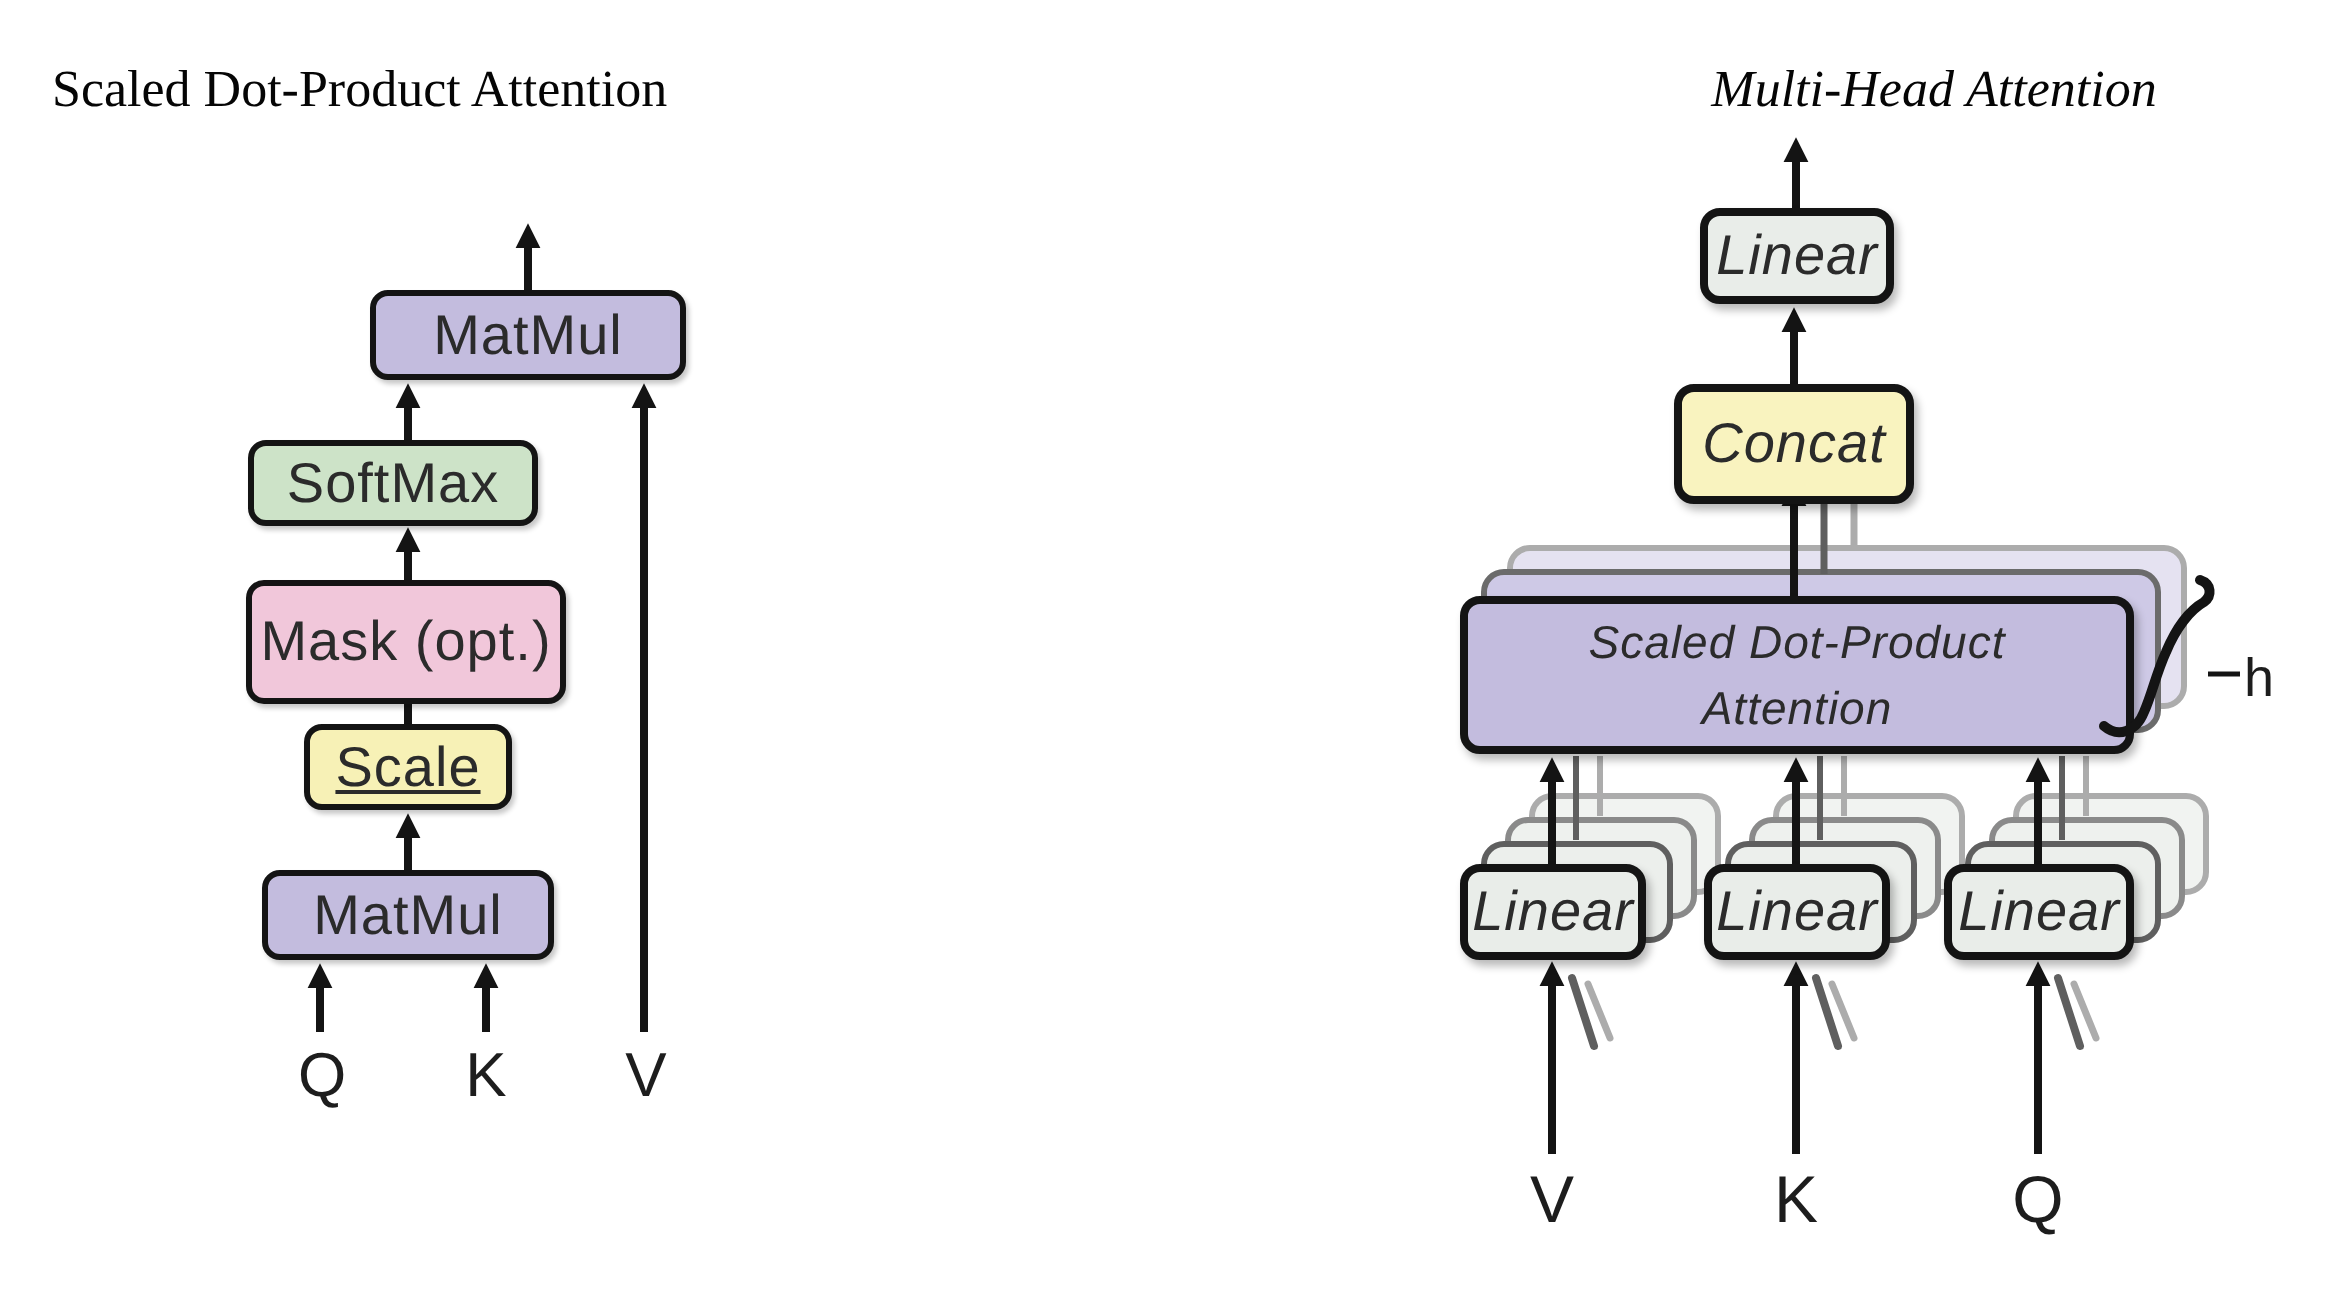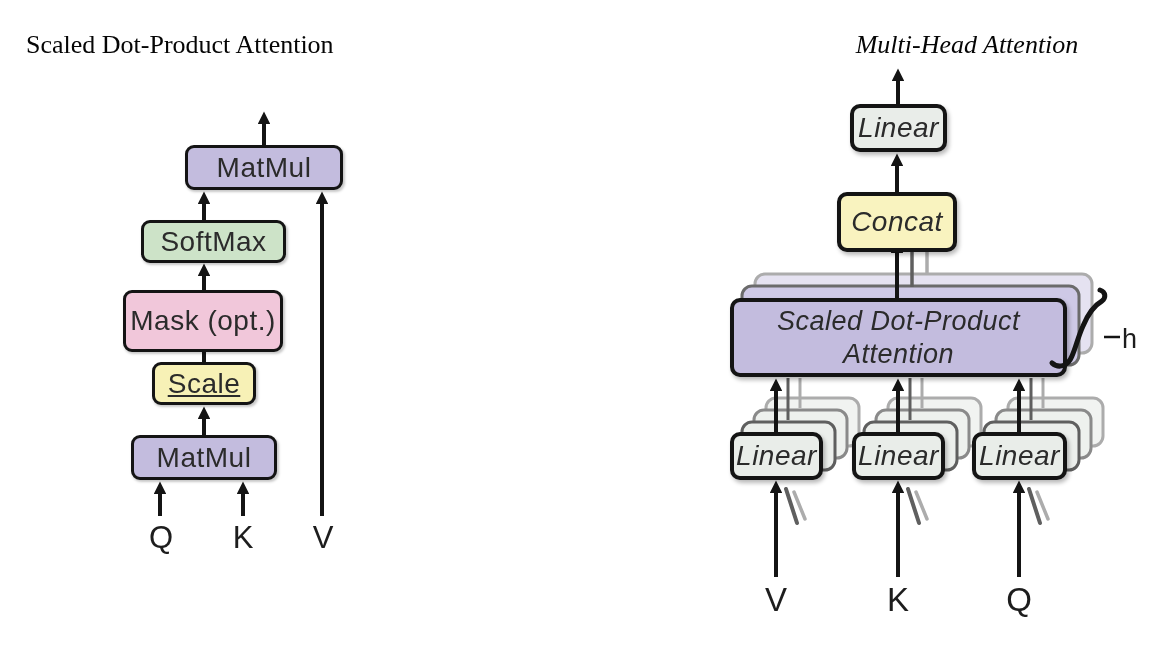--- a/index.html
+++ b/index.html
@@ -17,21 +17,21 @@
   #overlay{z-index:5;pointer-events:none;}
   .bx{position:absolute;box-sizing:border-box;display:flex;align-items:center;justify-content:center;
       border:3.5px solid var(--ink);border-radius:9px;color:var(--text);z-index:2;
       box-shadow:1.5px 2px 2.5px rgba(0,0,0,.22);font-size:28px;letter-spacing:.5px;}
   .bx.right{border-width:4px;border-radius:10px;box-shadow:2px 3px 4px rgba(0,0,0,.28);font-style:italic;}
   .title{position:absolute;font-family:"Liberation Serif","DejaVu Serif",serif;font-size:26px;
          color:#050505;white-space:nowrap;z-index:2;}
   .io{position:absolute;color:#1d1d1d;text-align:center;z-index:2;}
   .io.left-io{font-size:31px;width:44px;}
   .io.right-io{font-size:33px;width:48px;}
-  .two-line{flex-direction:column;line-height:33px;font-size:27px;}
+  .two-line{flex-direction:column;line-height:33px;font-size:23px;}
   .lk{stroke:var(--ink);} .lg{stroke:var(--echo-dark);} .ll{stroke:var(--echo-light);}
   #h-label{position:absolute;left:1122px;top:324px;font-size:27px;color:#1d1d1d;z-index:6;}
 </style>
 </head>
 <body>
 
 <div id="canvas">
 
   <svg id="base" class="layer" viewBox="0 0 1172 646">
     <defs>
@@ -110,21 +110,21 @@
       <line class="lk" x1="898" y1="577" x2="898" y2="493" stroke-width="4" marker-end="url(#ah-k)"></line>
       <line class="lk" x1="1019" y1="577" x2="1019" y2="493" stroke-width="4" marker-end="url(#ah-k)"></line>
     </g>
   </svg>
 
   <div class="title" style="left:26px;top:30px;">Scaled Dot-Product Attention</div>
 
   <div class="bx" style="left:185px;top:145px;width:158px;height:45px;background:var(--purple);">
     <span>MatMul</span>
   </div>
-  <div class="bx" style="left:141px;top:220px;width:145px;height:43px;background:var(--green);">
+  <div class="bx" style="left:124px;top:220px;width:145px;height:43px;background:var(--green);">
     <span>SoftMax</span>
   </div>
   <div class="bx" style="left:123px;top:290px;width:160px;height:62px;background:var(--pink);">
     <span>Mask (opt.)</span>
   </div>
   <div class="bx" style="left:152px;top:362px;width:104px;height:43px;background:var(--yellow);text-decoration:underline;">
     <span>Scale</span>
   </div>
   <div class="bx" style="left:131px;top:435px;width:146px;height:45px;background:var(--purple);">
     <span>MatMul</span>

